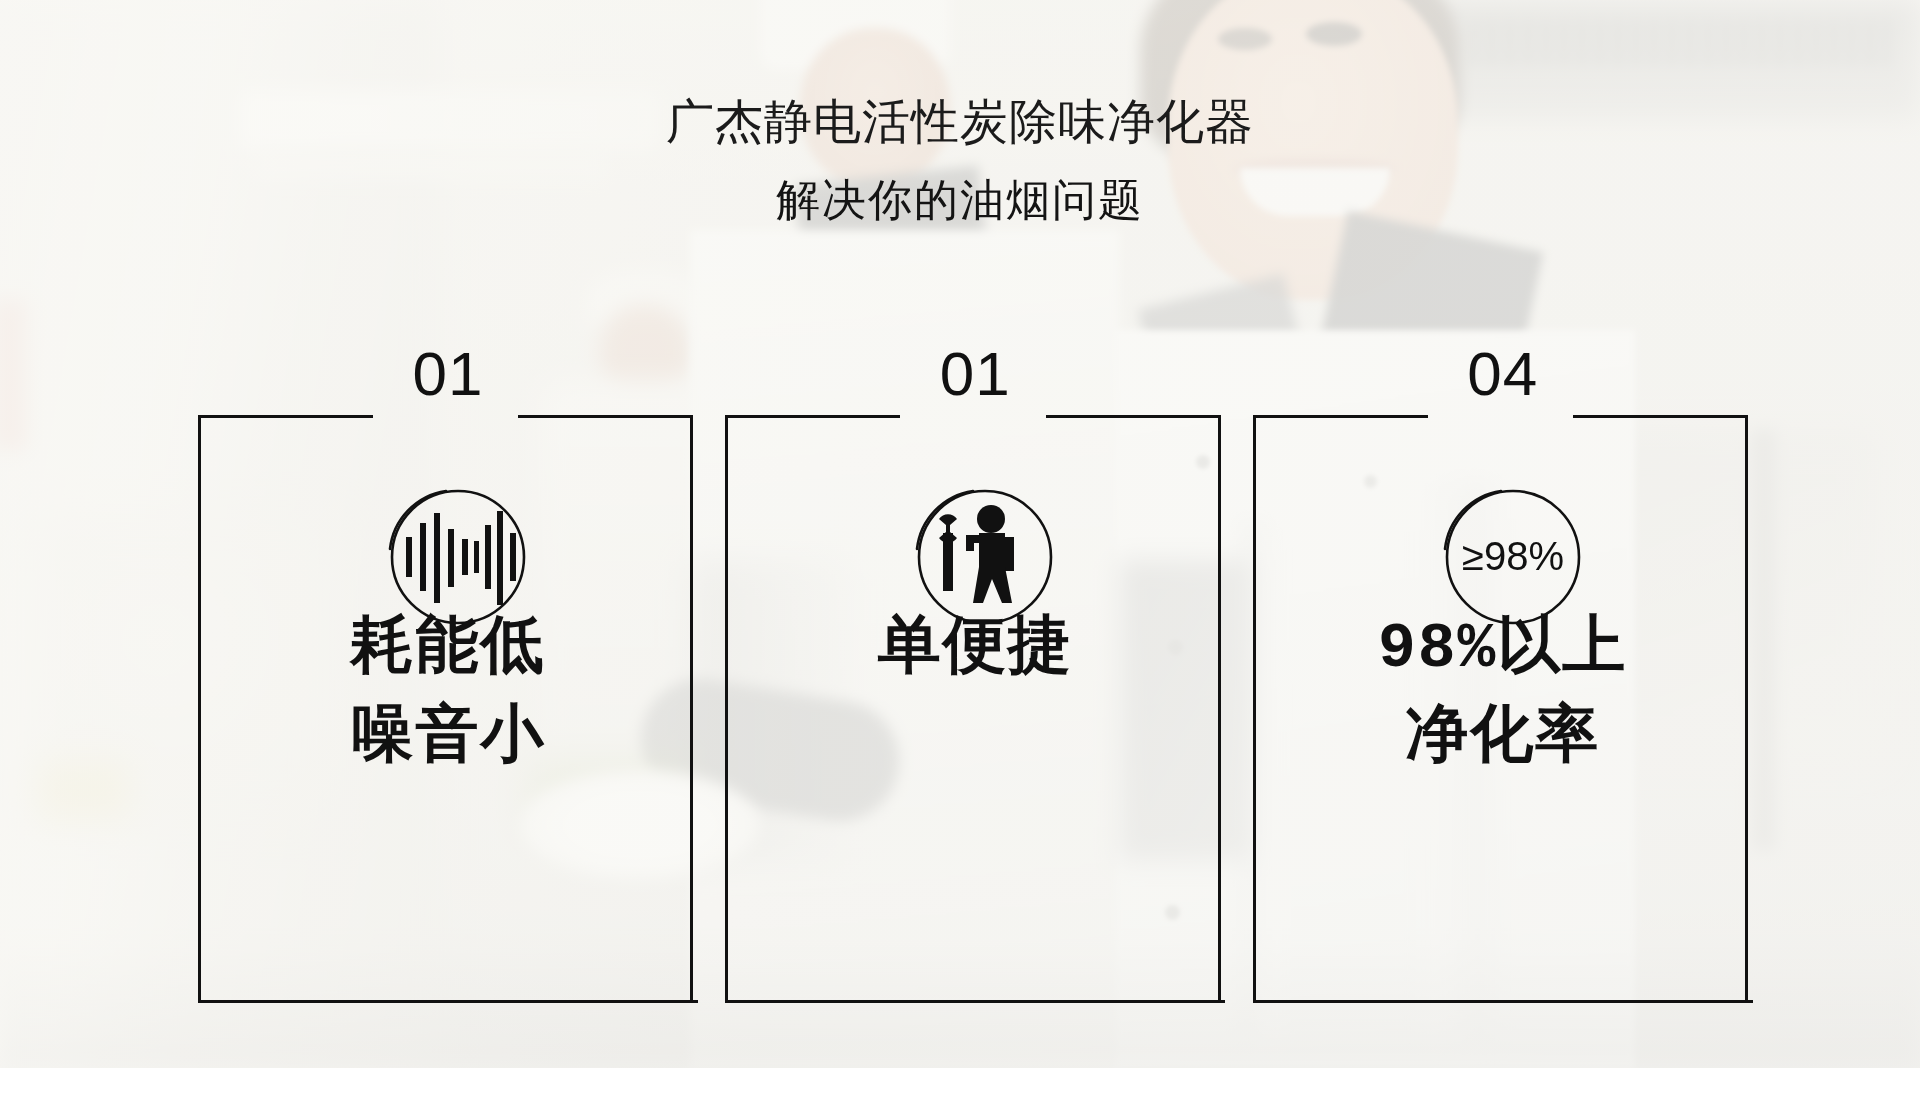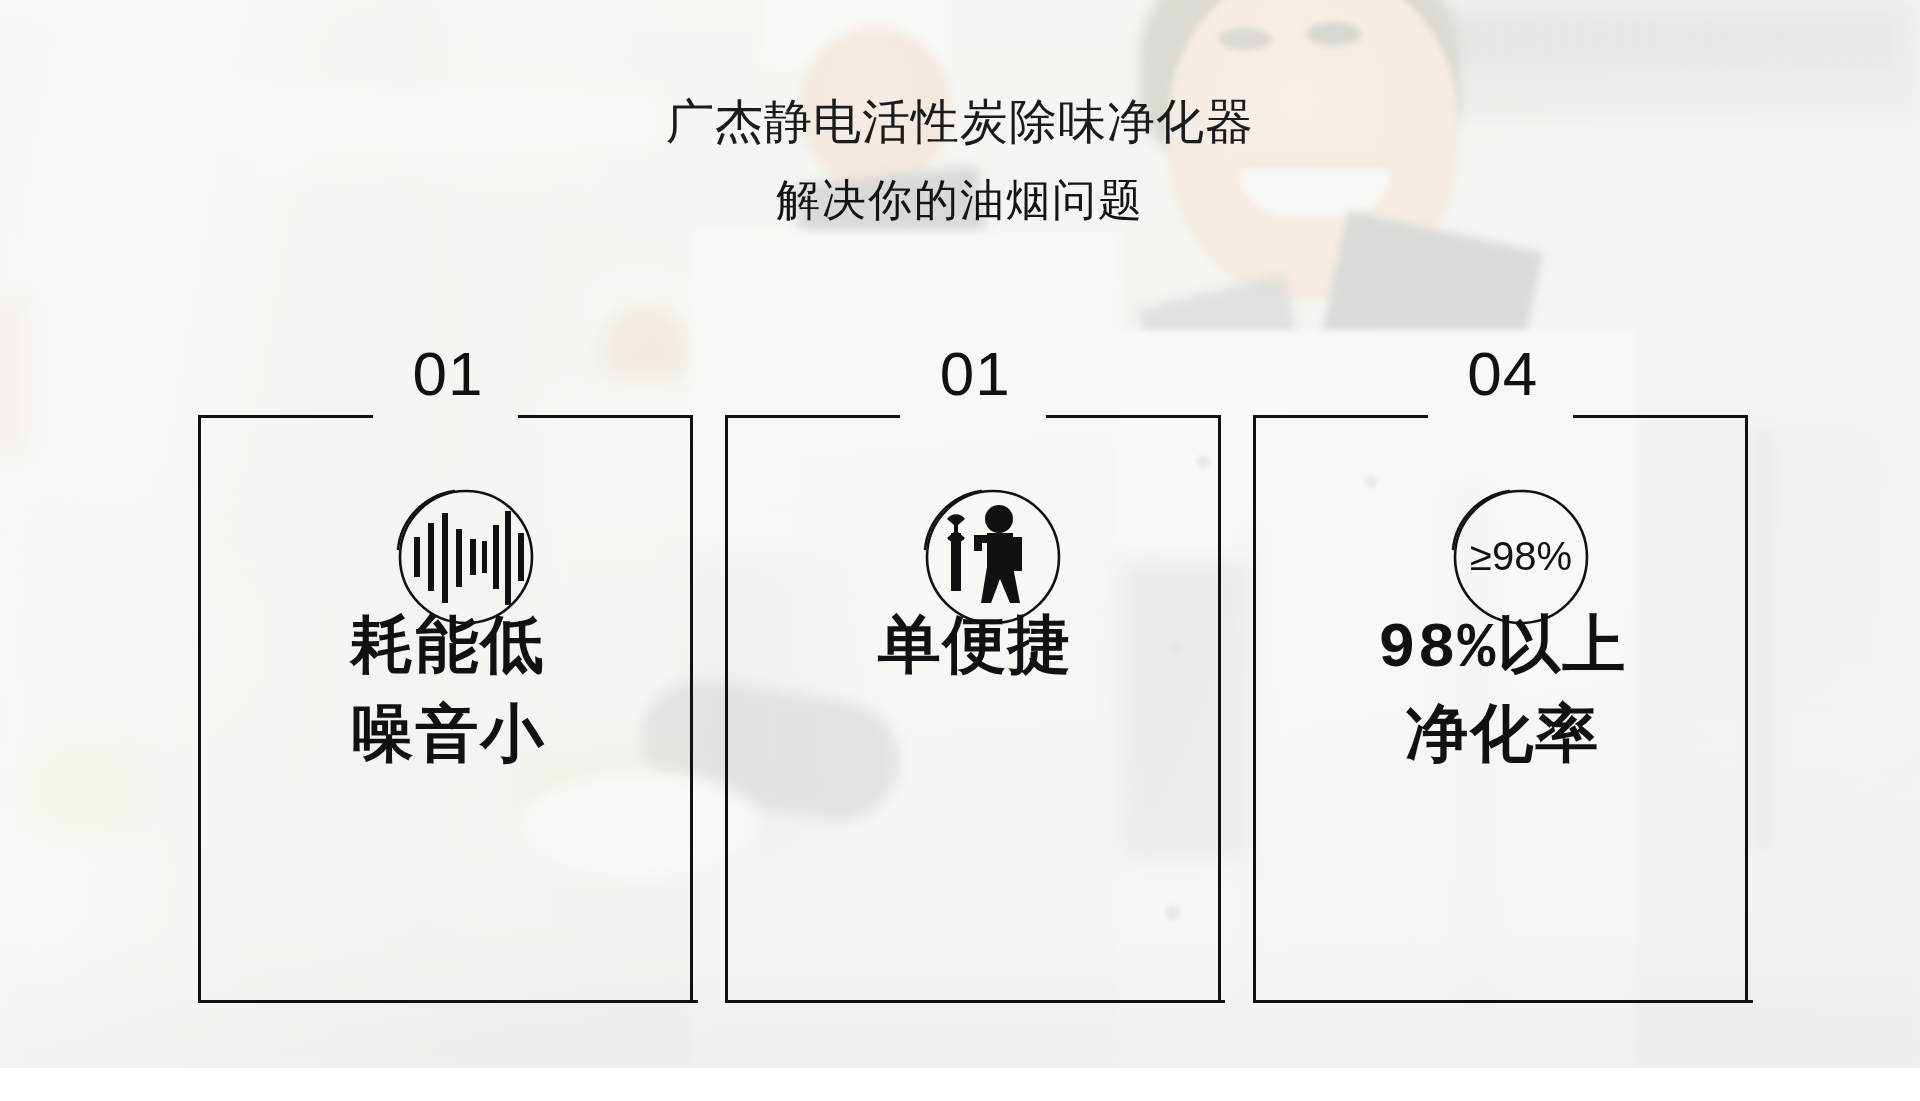--- a/index.html
+++ b/index.html
@@ -133,21 +133,21 @@
   .frame-right  { position:absolute; right:0; top:0; width:3px; height:588px; background:#111; }
   .frame-bottom { position:absolute; left:0; bottom:0; width:500px; height:3px; background:#111; }
   .frame-top-l  { position:absolute; left:0; top:0; width:175px; height:3px; background:#111; }
   .frame-top-r  { position:absolute; right:0; top:0; width:175px; height:3px; background:#111; }
 
   .card-number {
     position:absolute; left:0; top:-72px; width:500px; text-align:center;
     font-size:62px; line-height:1; color:#111; font-weight:400; letter-spacing:1px;
   }
 
-  .card-icon { position:absolute; left:16px; top:60px; width:500px; display:flex; justify-content:center; }
+  .card-icon { position:absolute; left:8px; top:60px; width:500px; display:flex; justify-content:center; }
   .card-icon svg { display:block; }
 
   .card-text {
     position:absolute; left:0; top:190px; width:500px; text-align:center;
     color:#111; font-size:63px; font-weight:700; line-height:1.42; letter-spacing:2px;font-family:Liberation Mono, monospace;
   }
   .card-text .line { display:block; }
 </style>
 </head>
 <body>

